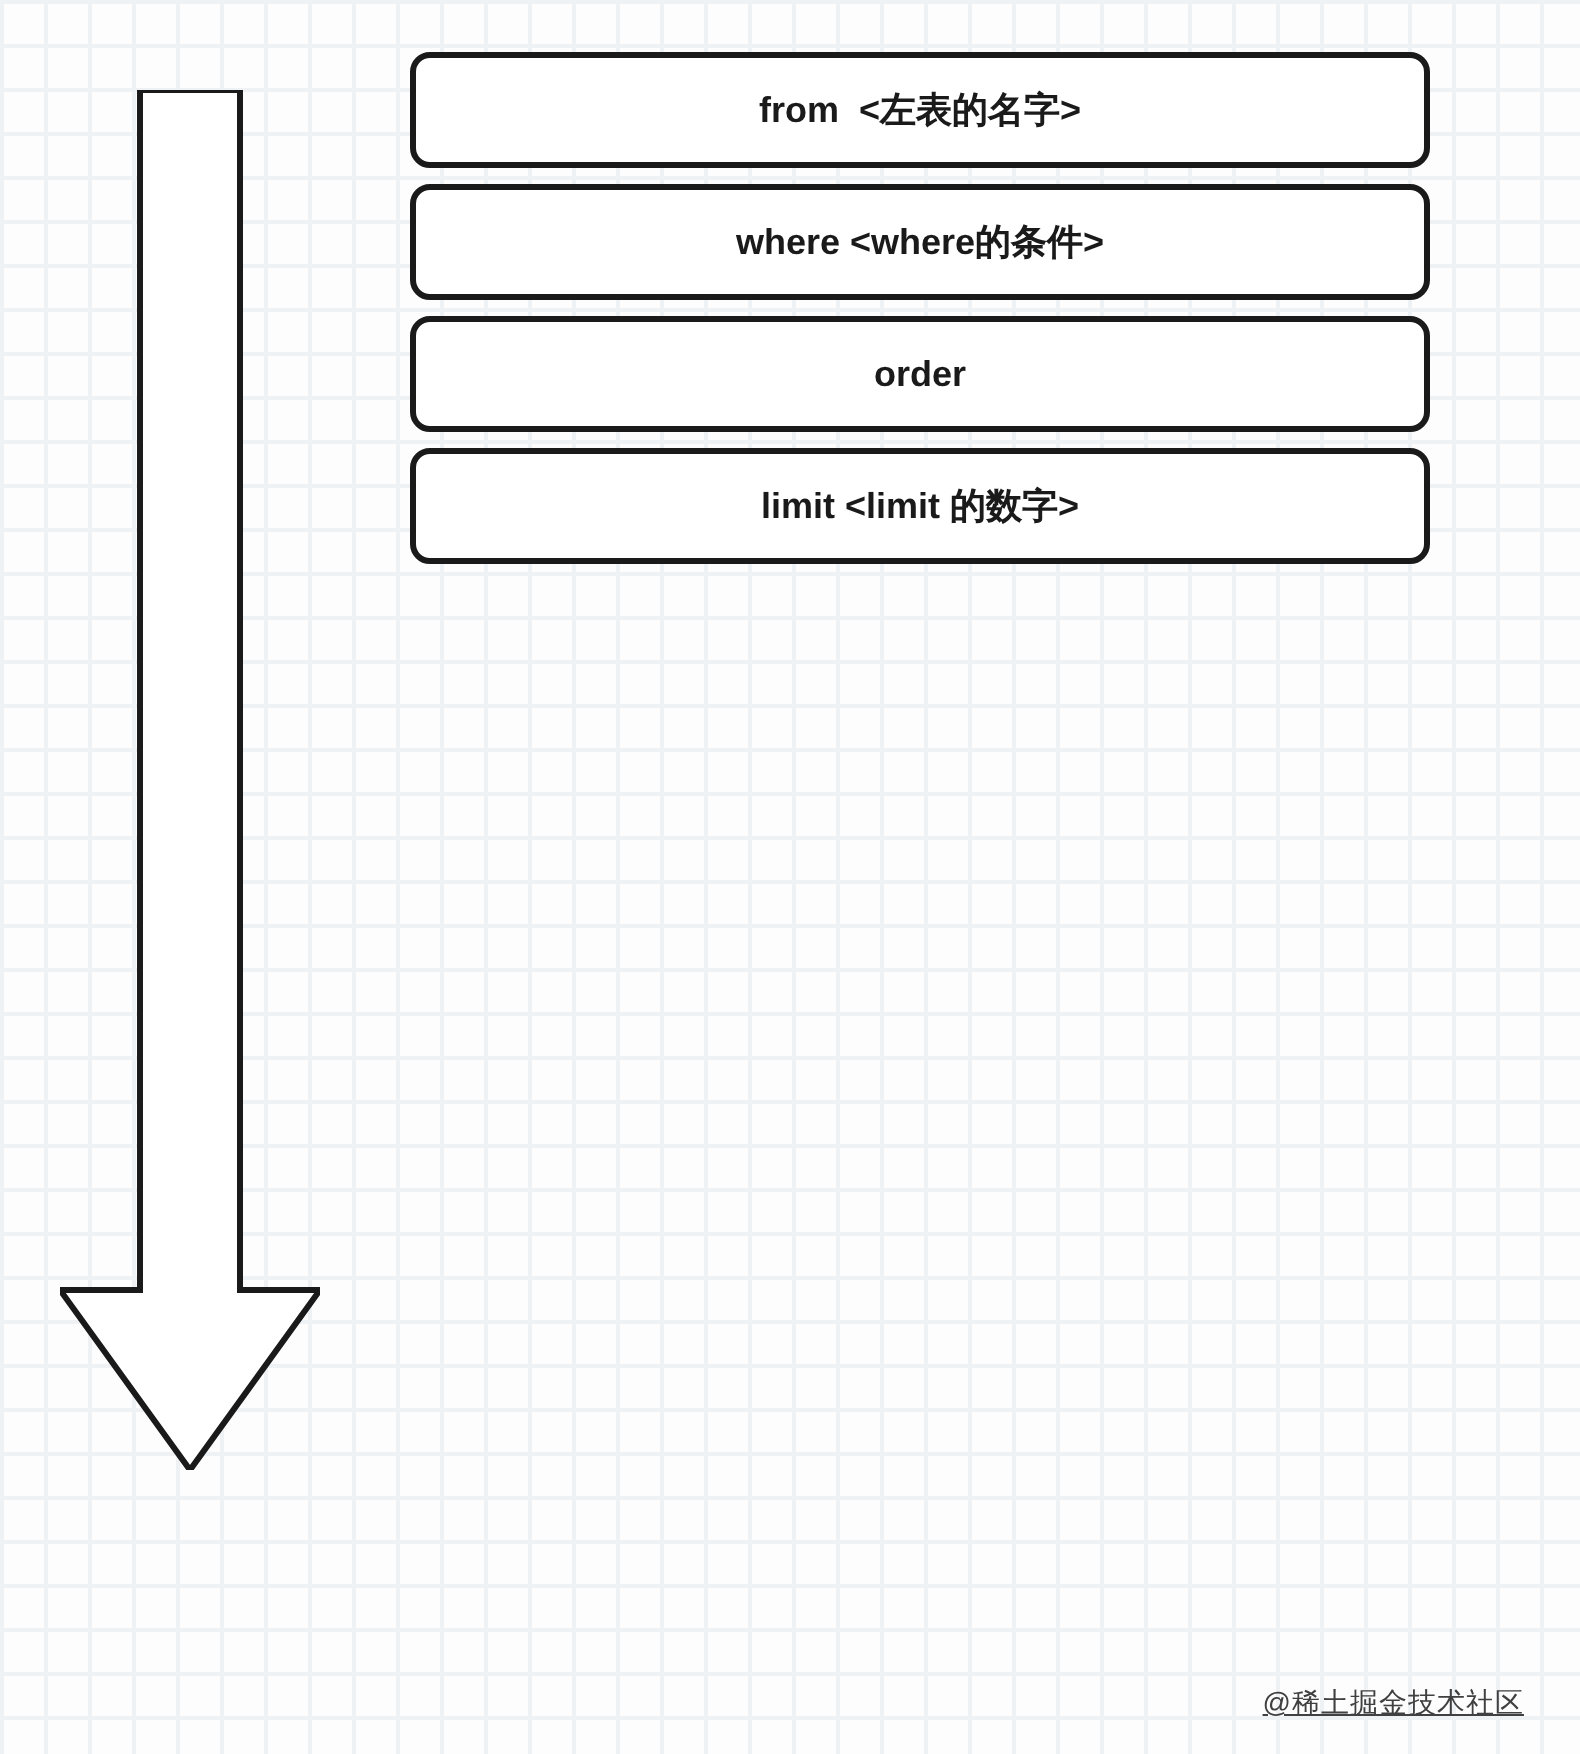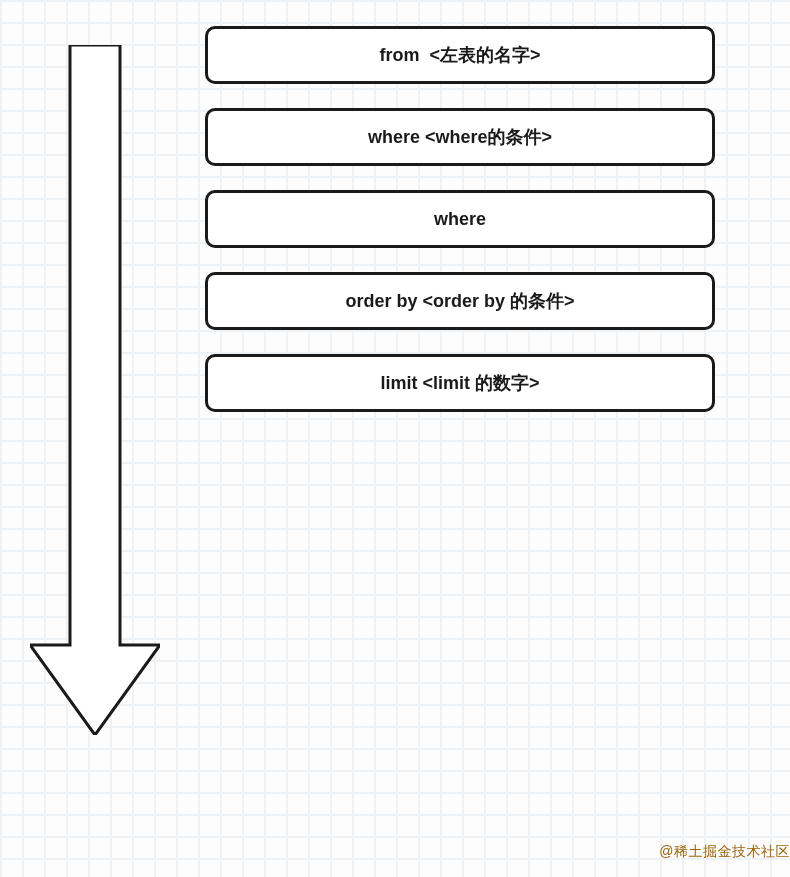--- a/index.html
+++ b/index.html
@@ -25,43 +25,44 @@
     top: 45px;
   }
   .arrow svg { display: block; }
   .steps {
     position: absolute;
     left: 205px;
     top: 26px;
     width: 510px;
     display: flex;
     flex-direction: column;
-    gap: 24px;
+    gap: 8px;
   }
   .step {
     width: 510px;
     height: 58px;
     border: 3px solid #1a1a1a;
     border-radius: 10px;
     background: #ffffff;
     display: flex;
     align-items: center;
     justify-content: center;
     font-size: 18px;
     font-weight: 700;
     color: #1a1a1a;
     white-space: pre;
   }
   .watermark {
     position: absolute;
-    right: 0;
+    right: 28px;
     bottom: 16px;
     font-size: 14px;
-    color: #a16207;
+    color: #404040;
     letter-spacing: 0.5px;
+    text-decoration: underline;
   }
 </style>
 </head>
 <body>
 
 <div class="container">
 
   <div class="arrow">
     <svg width="130" height="690" viewBox="0 0 130 690">
       <path d="
@@ -77,24 +78,21 @@
   </div>
 
   <div class="steps">
     <div class="step">
       <span>from  &lt;左表的名字&gt;</span>
     </div>
     <div class="step">
       <span>where &lt;where的条件&gt;</span>
     </div>
     <div class="step">
-      <span>where</span>
-    </div>
-    <div class="step">
-      <span>order by &lt;order by 的条件&gt;</span>
+      <span>order</span>
     </div>
     <div class="step">
       <span>limit &lt;limit 的数字&gt;</span>
     </div>
   </div>
 
   <div class="watermark">@稀土掘金技术社区</div>
 
 </div>
 

